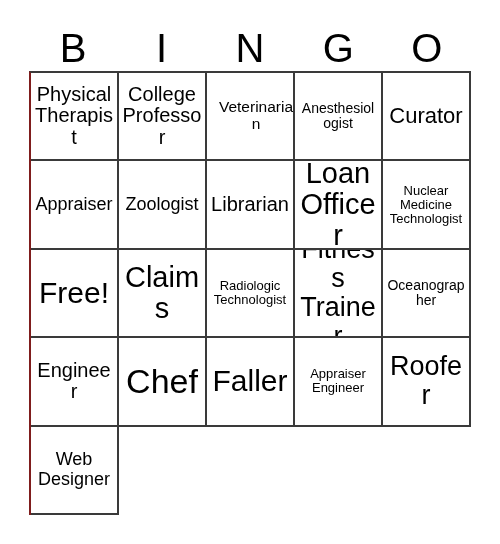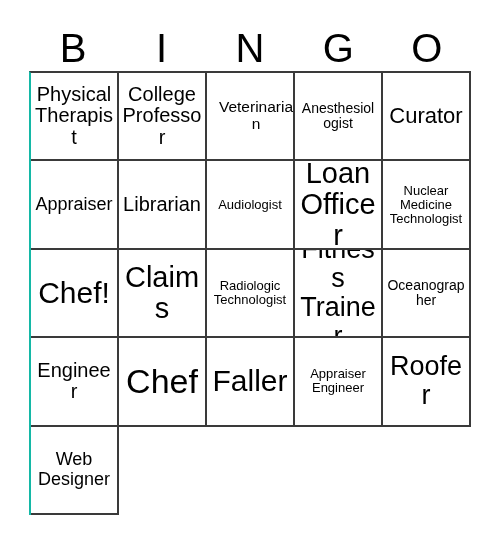--- a/index.html
+++ b/index.html
@@ -47,21 +47,21 @@
   .grid {
     position: absolute;
     left: 29px;
     top: 71px;
     width: 442px;
     height: 444px;
     display: grid;
     grid-template-columns: repeat(5, 1fr);
     grid-template-rows: repeat(5, 1fr);
     border-top: 2px solid #3a3a3a;
-    border-left: 2px solid #14b8a6;
+    border-left: 2px solid #7f1d1d;
     box-sizing: border-box;
   }
   .cell {
     border-right: 2px solid #3a3a3a;
     border-bottom: 2px solid #3a3a3a;
     box-sizing: border-box;
     display: flex;
     align-items: center;
     justify-content: center;
     text-align: center;
@@ -114,33 +114,33 @@
       <div class="cell">
         <span class="fs-xs">Anesthesiologist</span>
       </div>
       <div class="cell">
         <span class="fs-2xl">Curator</span>
       </div>
       <div class="cell">
         <span class="fs-lg">Appraiser</span>
       </div>
       <div class="cell">
-        <span class="fs-xl">Librarian</span>
+        <span class="fs-lg">Zoologist</span>
       </div>
       <div class="cell">
-        <span class="fs-sm">Audiologist</span>
+        <span class="fs-xl">Librarian</span>
       </div>
       <div class="cell">
         <span class="fs-3xl">Loan Officer</span>
       </div>
       <div class="cell">
         <span class="fs-sm">Nuclear Medicine Technologist</span>
       </div>
       <div class="cell">
-        <span class="fs-5xl">Chef!</span>
+        <span class="fs-5xl">Free!</span>
       </div>
       <div class="cell">
         <span class="fs-3xl">Claims</span>
       </div>
       <div class="cell">
         <span class="fs-sm">Radiologic Technologist</span>
       </div>
       <div class="cell">
         <span class="fs-4xl">Fitness Trainer</span>
       </div>

